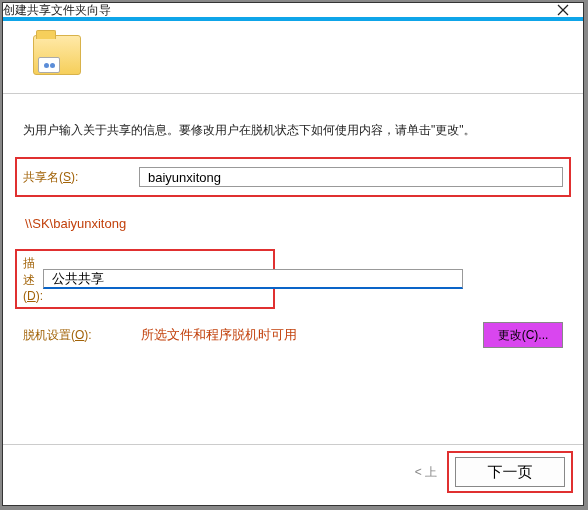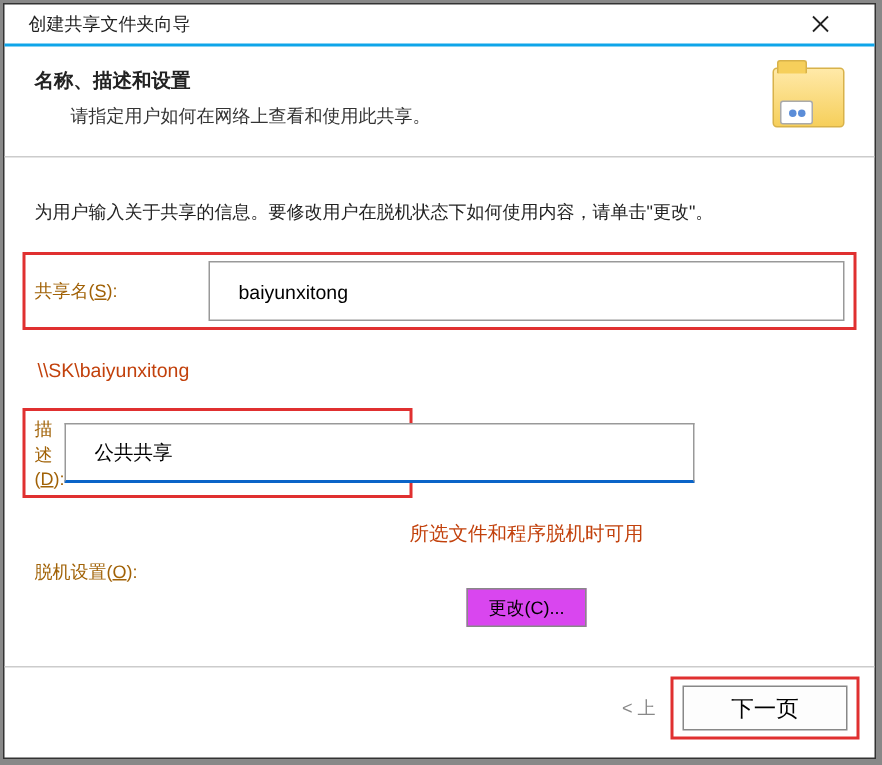--- a/index.html
+++ b/index.html
@@ -15,25 +15,25 @@
   .window {
     width: 582px;
     height: 504px;
     margin: 2px;
     background: #fff;
     border: 1px solid #333;
     display: flex;
     flex-direction: column;
   }
   .titlebar {
-    height: 28px;
-    display: flex;
-    align-items: center;
-    padding: 0 16px;
-    border-bottom: 2px solid #0ea5e9;
+    height: 18px;
+    display: flex;
+    align-items: center;
+    padding: 0 0;
+    border-bottom: 4px solid #0ea5e9;
   }
   .titlebar .title { flex: 1; color: #222; font-size: 12px; }
   .close-btn {
     width: 40px;
     height: 28px;
     display: flex;
     align-items: center;
     justify-content: center;
     font-size: 14px;
     color: #222;
@@ -95,23 +95,23 @@
   }
   .form-label {
     width: 116px;
     font-size: 12px;
     color: #a16207;
   }
   .form-label u { text-decoration: underline; }
   .form-field { flex: 1; }
   .txt-input {
     width: 100%;
-    height: 40px;
+    height: 20px;
     border: 1px solid #999;
-    padding: 2px 19px;
+    padding: 2px 8px;
     font-size: 13px;
     font-family: inherit;
     outline: none;
   }
   .readonly-text {
     font-size: 13px;
     color: #c2410c;
     padding: 3px 2px;
   }
   .highlight-box {
@@ -126,21 +126,20 @@
     border: 1px solid #888;
     background: #d946ef;
     font-size: 12px;
     font-family: inherit;
     cursor: pointer;
   }
   .offline-row .form-field {
     display:flex;
     align-items:center;
     gap:24px;
-    flex-direction:column;
   }
   .offline-row .readonly-text { flex:1; }
   .footer {
     border-top: 1px solid #ccc;
     padding: 12px 18px 18px 18px;
     display: flex;
     justify-content: flex-end;
     align-items: center;
     gap: 12px;
   }
@@ -171,24 +170,20 @@
     <div class="title">创建共享文件夹向导</div>
     <div class="close-btn">
       <svg width="12" height="12" viewBox="0 0 12 12">
         <line x1="1" y1="1" x2="11" y2="11" stroke="currentColor" stroke-width="1.2"></line>
         <line x1="11" y1="1" x2="1" y2="11" stroke="currentColor" stroke-width="1.2"></line>
       </svg>
     </div>
   </div>
 
   <div class="header-area">
-    <div class="header-text">
-      <div class="h1">名称、描述和设置</div>
-      <div class="h2">请指定用户如何在网络上查看和使用此共享。</div>
-    </div>
     <div class="folder-icon">
       <div class="folder-people">
           <span></span>
           <span></span>
         </div>
     </div>
   </div>
 
   <div class="body-area">
     <div class="instruction">为用户输入关于共享的信息。要修改用户在脱机状态下如何使用内容，请单击"更改"。</div>

